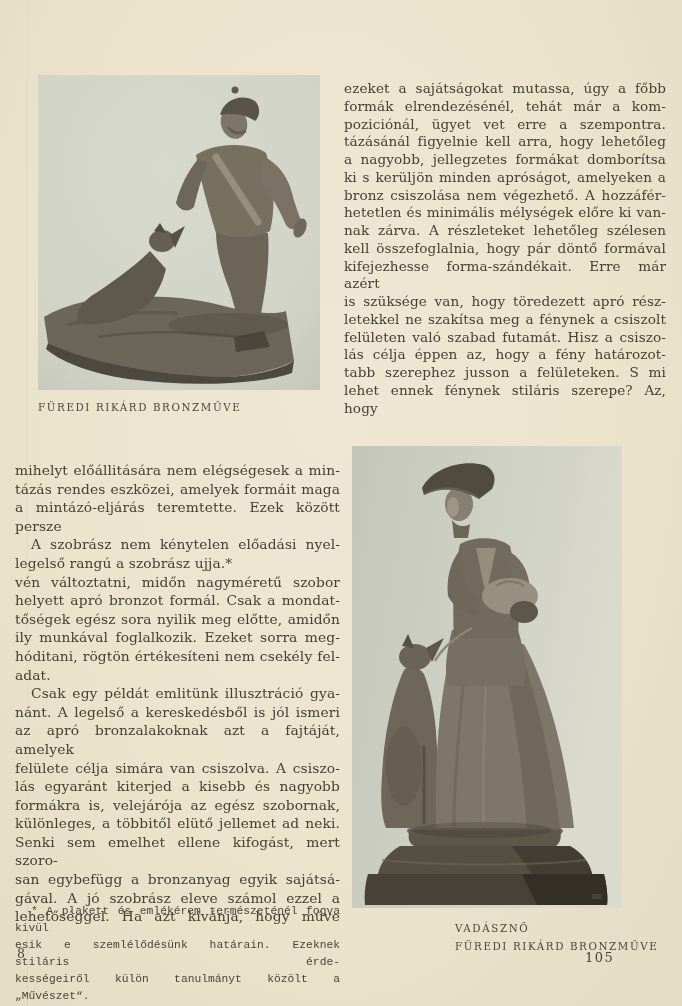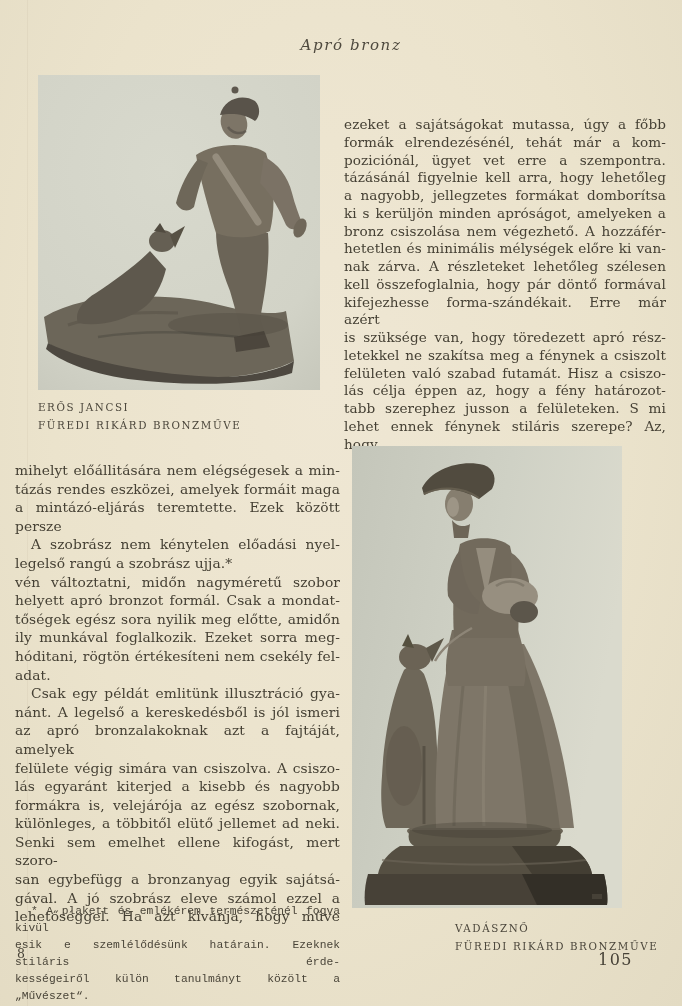--- a/index.html
+++ b/index.html
@@ -16,38 +16,37 @@
   }
   figure{margin:0;}
   .photo{position:absolute;overflow:hidden;}
   .photo svg{display:block;width:100%;height:100%;}
   .photo1{left:38px;top:75px;width:282px;height:315px;}
   .photo2{left:352px;top:446px;width:270px;height:462px;}
   .cap{position:absolute;font-size:10.3px;letter-spacing:1.6px;color:#4c473c;line-height:17.5px;}
   .cap1{left:38px;top:399px;}
   .cap2{left:455px;top:920px;}
   .col{position:absolute;}
-  .right-col{left:344px;top:80px;width:322px;font-size:13.6px;line-height:17.75px;letter-spacing:0.1px;margin-top:36px;}
+  .right-col{left:344px;top:80px;width:322px;font-size:13.6px;line-height:17.75px;letter-spacing:0.1px;}
   .left-col{left:15px;top:461px;width:325px;font-size:13.8px;line-height:18.6px;letter-spacing:0.1px;}
   .footnote{position:absolute;left:15px;top:903px;width:325px;font-size:11.3px;line-height:17px;color:#4a4539;font-family:Liberation Mono, monospace;}
   .tl{text-align:justify;}
   .just{text-align-last:justify;}
   .nojust{text-align-last:left;}
   .ind{text-indent:16px;}
   .pagenum{position:absolute;color:#474237;}
   .pagenum-left{left:17px;top:946px;font-size:12.5px;}
-  .pagenum-right{left:598px;top:950px;font-size:16px;letter-spacing:1.5px;}
+  .pagenum-right{left:585px;top:950px;font-size:13px;letter-spacing:1.5px;}
 </style>
 </head>
 <body>
 
 <div class="page">
   <div class="gutter-line"></div>
 
-  <div class="title">Apró bronz</div>
 
   <figure>
     <div class="photo photo1">
       <svg viewBox="0 0 282 315" xmlns="http://www.w3.org/2000/svg">
         <defs>
           <radialGradient id="g1" cx="45%" cy="30%" r="90%">
             <stop offset="0%" stop-color="#d8d9cd"></stop>
             <stop offset="70%" stop-color="#d2d3c7"></stop>
             <stop offset="100%" stop-color="#c6c7bb"></stop>
           </radialGradient>
@@ -78,21 +77,20 @@
 
         <ellipse cx="196" cy="48" rx="13" ry="16" fill="#7d7567" transform="rotate(-16 196 48)"></ellipse>
         <path d="M182,40 C186,24 204,18 217,26 C223,32 222,42 217,46 C206,38 192,38 182,40 Z" fill="#59534a"></path>
         <circle cx="197" cy="15" r="3.5" fill="#5e584e"></circle>
         <path d="M190,52 C194,58 202,60 208,56" stroke="#57514a" stroke-width="2.5" fill="none" opacity="0.7"></path>
 
         <ellipse cx="190" cy="250" rx="60" ry="12" fill="#3f3b34" opacity="0.25"></ellipse>
       </svg>
     </div>
     <figcaption class="cap cap1">
-      <div>ERŐS JANCSI</div>
       <div>FÜREDI RIKÁRD BRONZMŰVE</div>
     </figcaption>
   </figure>
 
   <div class="col right-col" id="right-col">
       <div class="tl just">ezeket a sajátságokat mutassa, úgy a főbb</div>
       <div class="tl just">formák elrendezésénél, tehát már a kom-</div>
       <div class="tl just">poziciónál, ügyet vet erre a szempontra.</div>
       <div class="tl just">tázásánál figyelnie kell arra, hogy lehetőleg</div>
       <div class="tl just">a nagyobb, jellegzetes formákat domborítsa</div>
@@ -118,21 +116,21 @@
       <div class="tl nojust">legelső rangú a szobrász ujja.*</div>
       <div class="tl just">vén változtatni, midőn nagyméretű szobor</div>
       <div class="tl just">helyett apró bronzot formál. Csak a mondat-</div>
       <div class="tl just">tőségek egész sora nyilik meg előtte, amidőn</div>
       <div class="tl just">ily munkával foglalkozik. Ezeket sorra meg-</div>
       <div class="tl just">hóditani, rögtön értékesíteni nem csekély fel-</div>
       <div class="tl nojust">adat.</div>
       <div class="tl just ind">Csak egy példát emlitünk illusztráció gya-</div>
       <div class="tl just">nánt. A legelső a kereskedésből is jól ismeri</div>
       <div class="tl just">az apró bronzalakoknak azt a fajtáját, amelyek</div>
-      <div class="tl just">felülete végig simára van csiszolva. A csiszo-</div>
+      <div class="tl just">felülete célja simára van csiszolva. A csiszo-</div>
       <div class="tl just">lás egyaránt kiterjed a kisebb és nagyobb</div>
       <div class="tl just">formákra is, velejárója az egész szobornak,</div>
       <div class="tl just">különleges, a többitől elütő jellemet ad neki.</div>
       <div class="tl just">Senki sem emelhet ellene kifogást, mert szoro-</div>
       <div class="tl just">san egybefügg a bronzanyag egyik sajátsá-</div>
       <div class="tl just">gával. A jó szobrász eleve számol ezzel a</div>
       <div class="tl just">lehetőséggel. Ha azt kivánja, hogy műve</div>
     </div>
 
   <div class="footnote" id="footnote">

